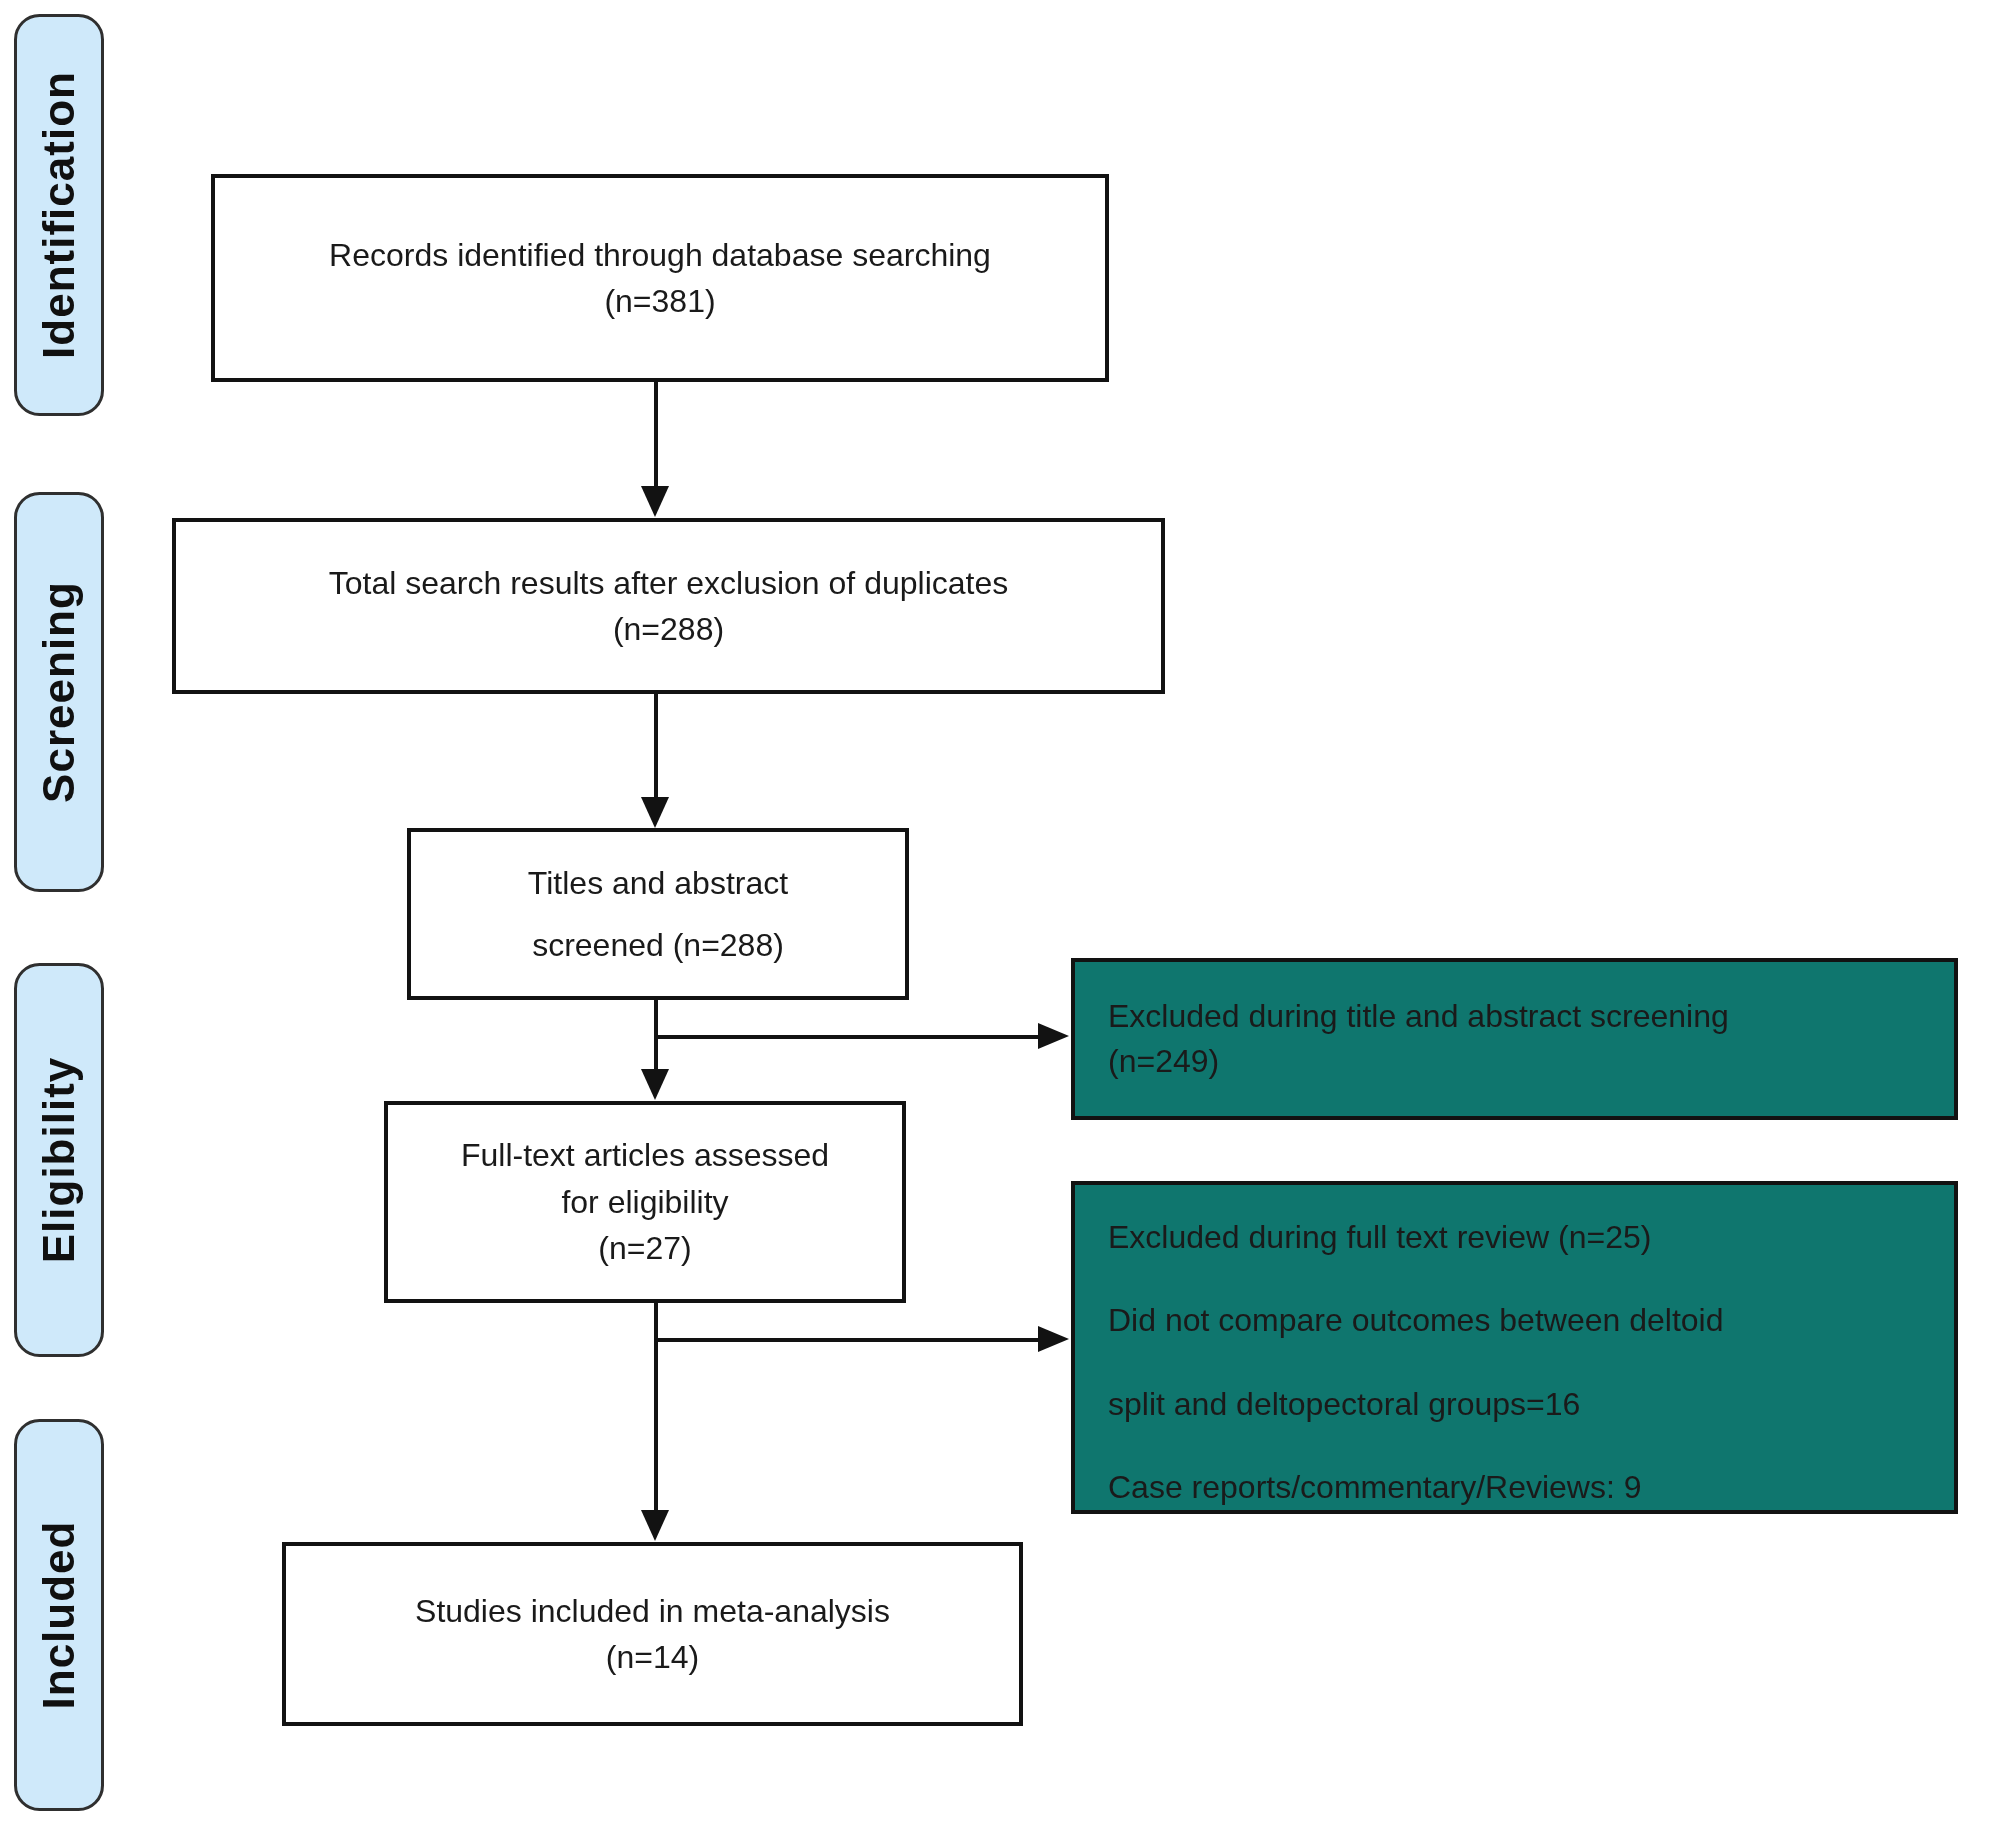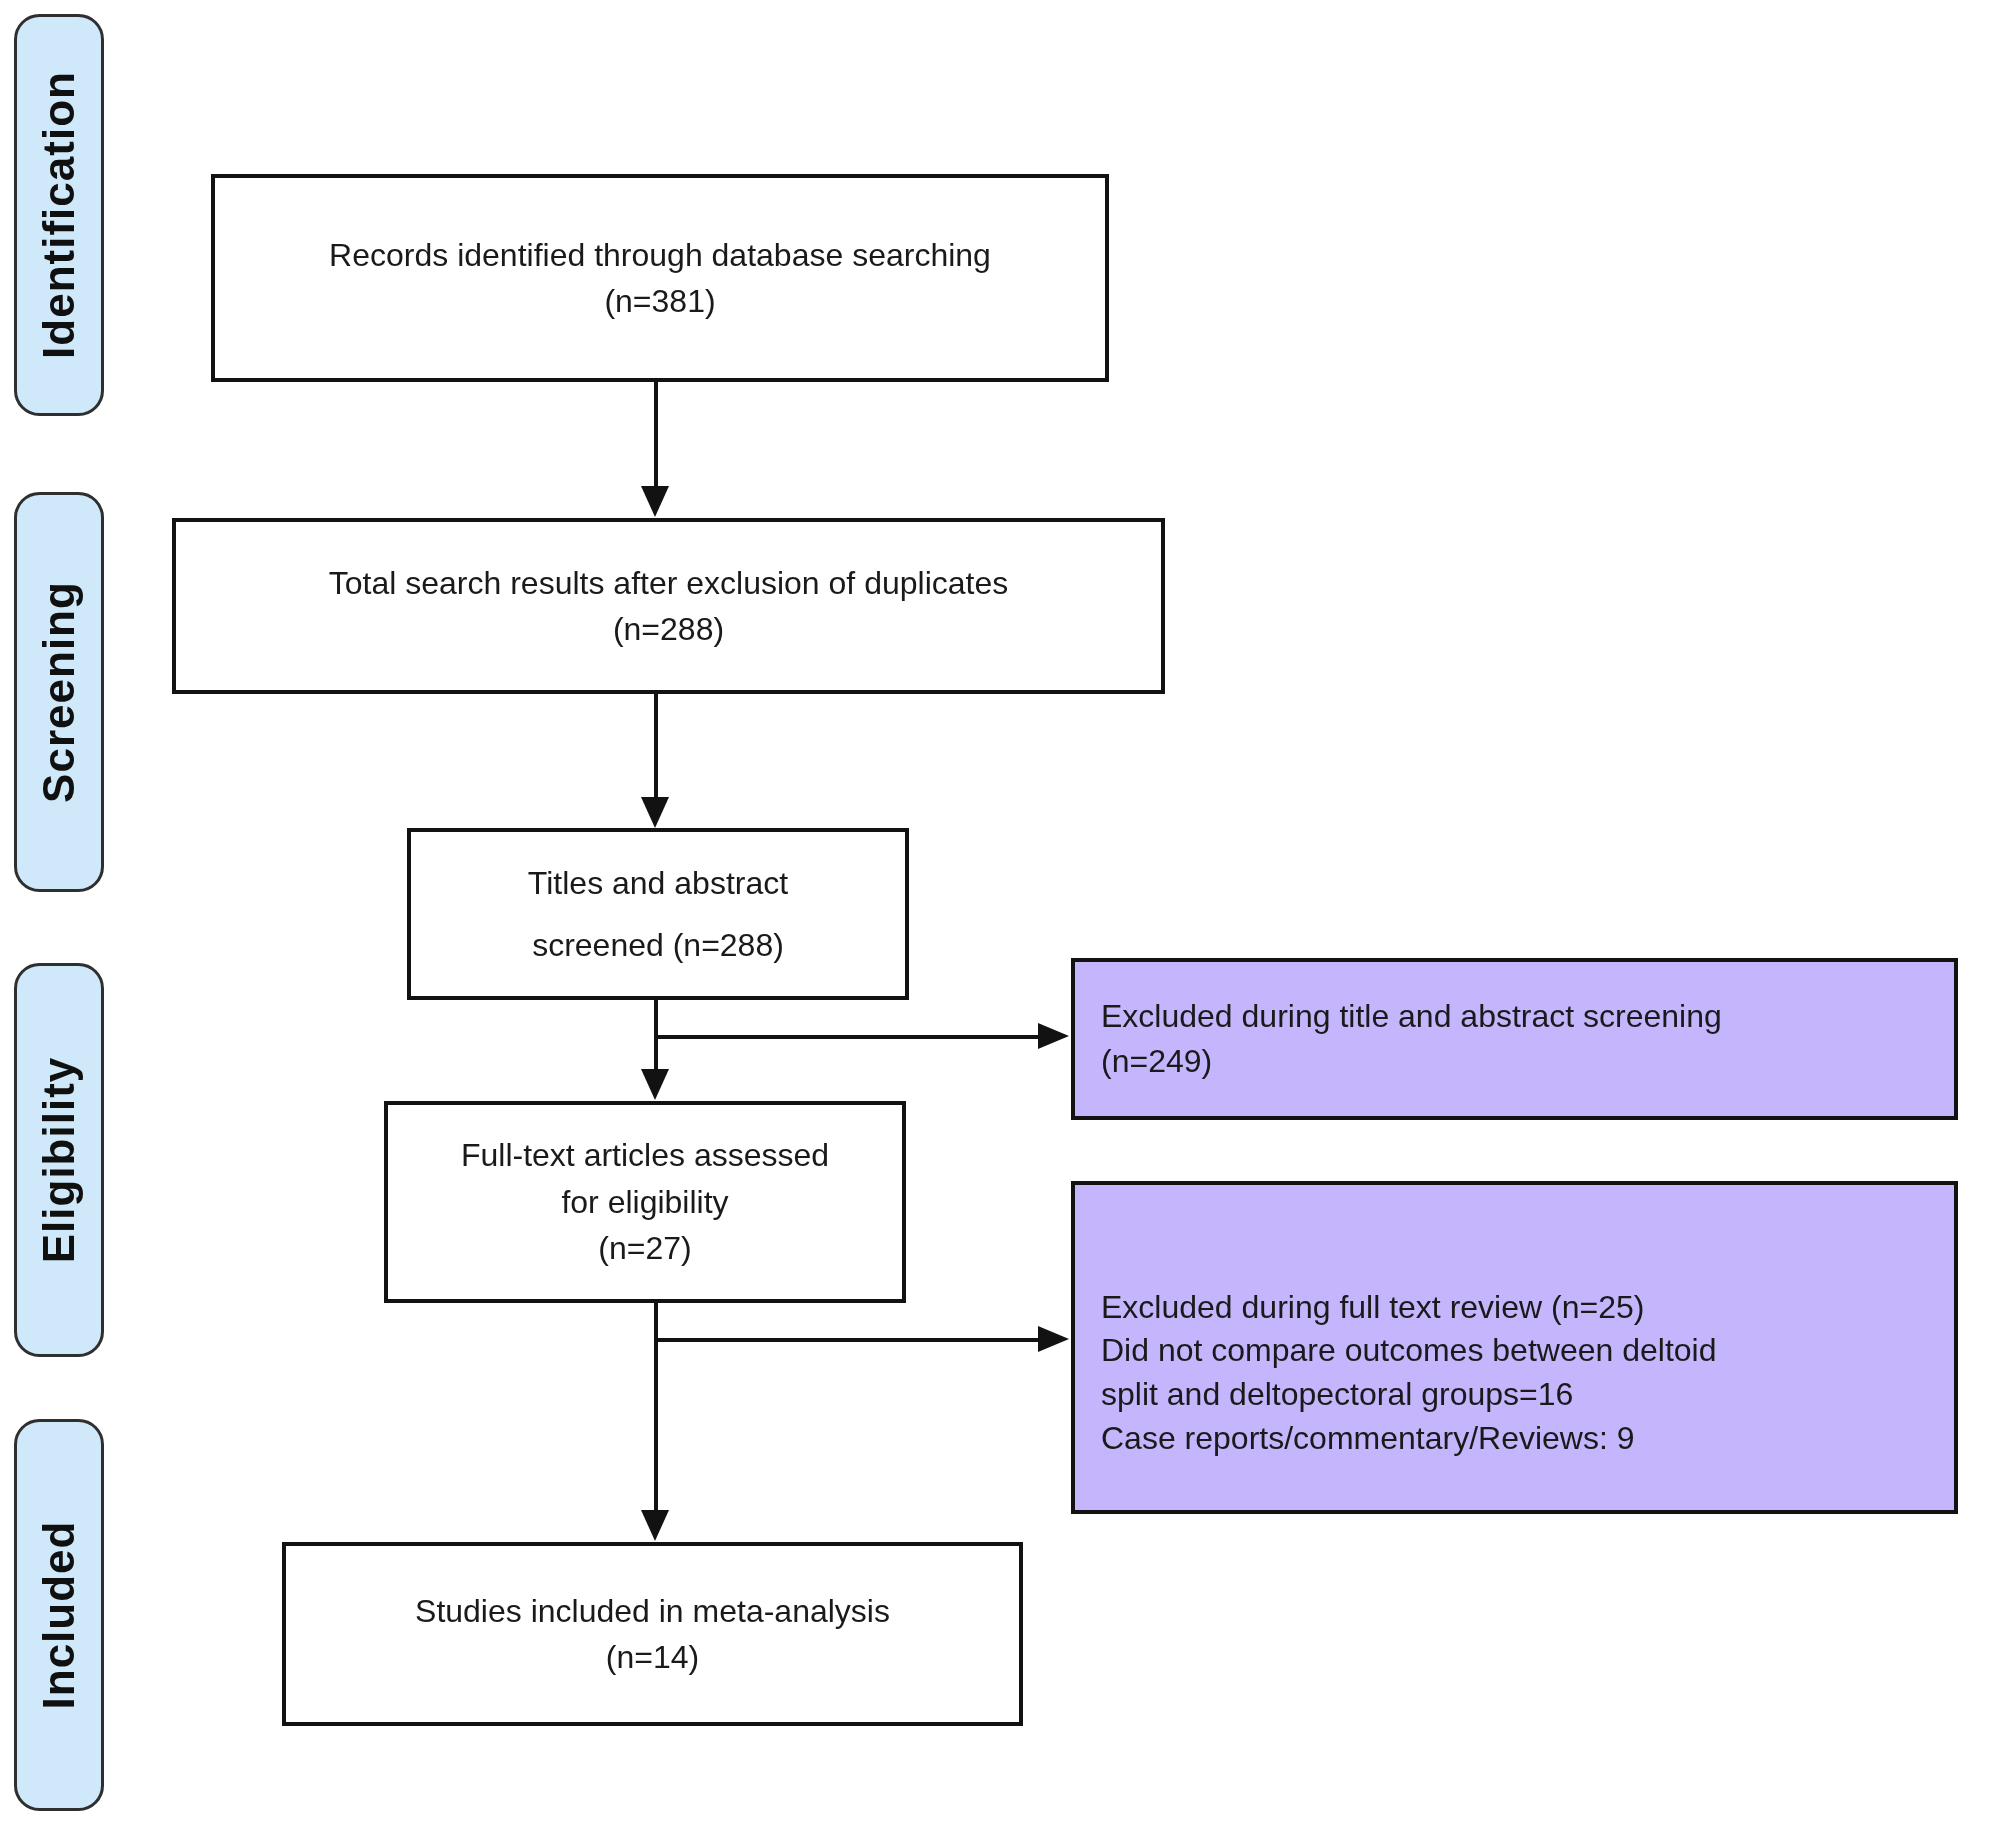--- a/index.html
+++ b/index.html
@@ -44,35 +44,35 @@
     justify-content: center;
     text-align: center;
     font-size: 32px;
     line-height: 1.45;
     color: #1a1a1a;
   }
   .bias-up { }
   
   .sbox {
     position: absolute;
-    background: #c4b5fd;
+    background: #0f766e;
     border: 4.9px solid #121212;
     box-sizing: border-box;
     display: flex;
     flex-direction: column;
     align-items: flex-start;
     justify-content: center;
     text-align: left;
     font-size: 32px;
     line-height: 1.42;
     color: #1a1a1a;
-    padding-left: 26px;
+    padding-left: 33px;
     padding-right: 17.6px;
   }
-  .sbox.top-align { justify-content: center; padding-top: 51px; line-height: 1.36; }
+  .sbox.top-align { justify-content: flex-end; padding-top: 51px; line-height: 1.36; gap: 40px; }
   
   .vline { position: absolute; width: 3.9px; background: #121212; }
   .hline { position: absolute; height: 3.9px; background: #121212; }
   .arr-down {
     position: absolute; width: 0; height: 0;
     border-left: 14.7px solid transparent;
     border-right: 14.7px solid transparent;
     border-top: 31px solid #121212;
   }
   .arr-right {

